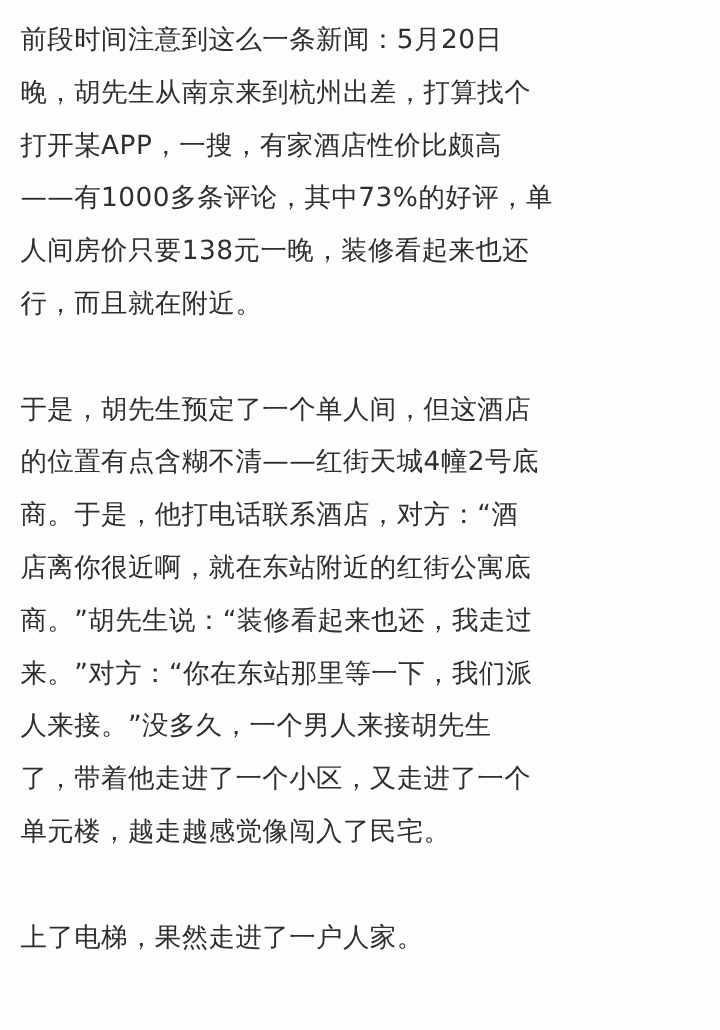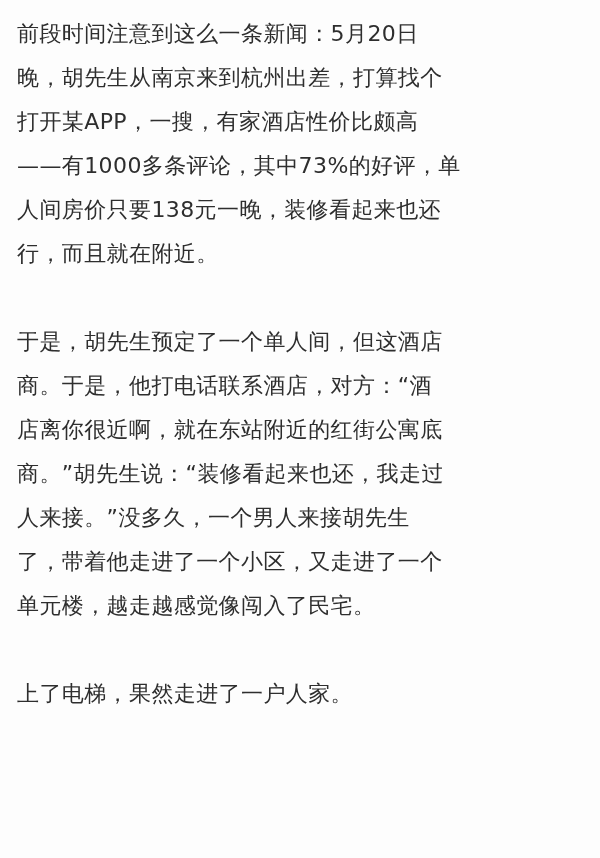--- a/index.html
+++ b/index.html
@@ -27,23 +27,25 @@
     <span class="line">前段时间注意到这么一条新闻：5月20日</span>
     <span class="line">晚，胡先生从南京来到杭州出差，打算找个</span>
     <span class="line">打开某APP，一搜，有家酒店性价比颇高</span>
     <span class="line">——有1000多条评论，其中73%的好评，单</span>
     <span class="line">人间房价只要138元一晚，装修看起来也还</span>
     <span class="line">行，而且就在附近。</span>
   </div>
   <div class="gap"></div>
   <div>
     <span class="line">于是，胡先生预定了一个单人间，但这酒店</span>
+    <span class="line">的位置有点含糊不清——红街天城4幢2号底</span>
     <span class="line">商。于是，他打电话联系酒店，对方：“酒</span>
     <span class="line">店离你很近啊，就在东站附近的红街公寓底</span>
     <span class="line">商。”胡先生说：“装修看起来也还，我走过</span>
+    <span class="line">来。”对方：“你在东站那里等一下，我们派</span>
     <span class="line">人来接。”没多久，一个男人来接胡先生</span>
     <span class="line">了，带着他走进了一个小区，又走进了一个</span>
     <span class="line">单元楼，越走越感觉像闯入了民宅。</span>
   </div>
   <div class="gap"></div>
   <div>
     <span class="line">上了电梯，果然走进了一户人家。</span>
   </div>
 </div>
 

